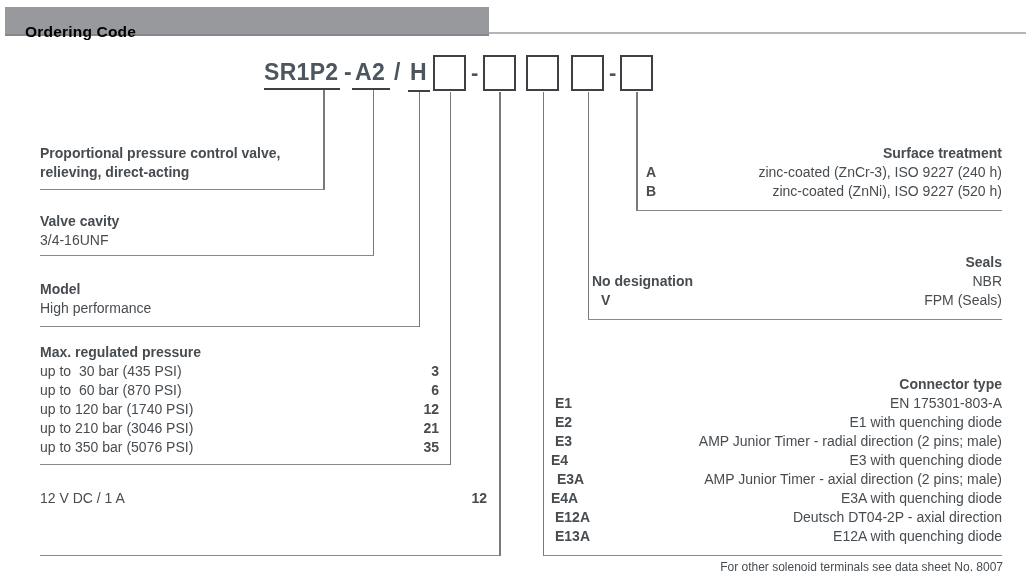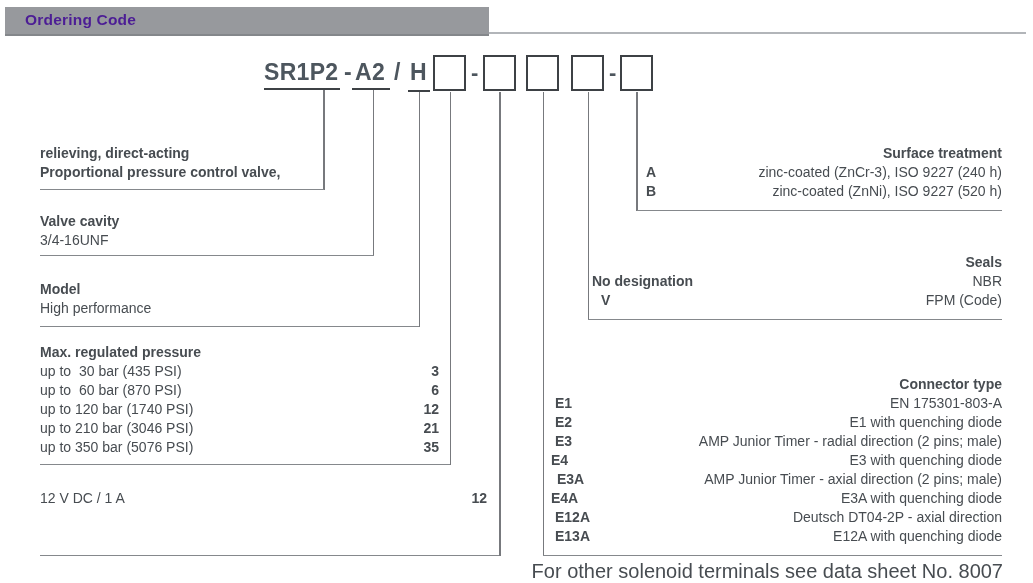--- a/index.html
+++ b/index.html
@@ -8,41 +8,41 @@
     font-family:"Liberation Sans","DejaVu Sans",sans-serif;
     color:#474c51;font-size:14px;
   }
   
   .header-rule{position:absolute;left:5px;top:32px;width:1021px;height:2px;background:#b2b5b9;}
   .header-bar{
     position:absolute;left:5px;top:7px;width:484px;height:27px;background:#97999d;
     border-bottom:2px solid #84878b;box-sizing:content-box;
   }
   .header-title{
-    position:absolute;left:20px;top:4px;color:#4c1d95;font-weight:bold;font-size:15.5px;letter-spacing:.2px;
+    position:absolute;left:20px;top:16px;color:#000000;font-weight:bold;font-size:15.5px;letter-spacing:.2px;
   }
   
   .code-seg{position:absolute;top:59px;font-weight:bold;font-size:23px;color:#4d565e;letter-spacing:.3px;}
   .code-box{position:absolute;top:55px;width:33px;height:36px;border:2px solid #3d4145;background:#ffffff;box-sizing:border-box;}
   .code-dash{position:absolute;top:60px;font-weight:bold;font-size:22px;color:#4d565e;}
   .uline{position:absolute;height:2px;background:#3d4145;}
   .vline{position:absolute;width:1.5px;background:#77797d;}
   
   .lsec{position:absolute;left:40px;border-bottom:1.7px solid #85888c;box-sizing:border-box;}
   .rsec{position:absolute;border-bottom:1.7px solid #85888c;box-sizing:border-box;}
   .sec-title{font-weight:bold;line-height:19px;white-space:pre;}
   .sec-body{line-height:19px;white-space:pre;}
   .lrow{display:flex;justify-content:space-between;line-height:19px;}
   .lrow .lbl{white-space:pre;}
   .lrow .val{font-weight:bold;padding-right:11px;}
   .rtitle{font-weight:bold;text-align:right;line-height:19px;}
   .rrow{display:flex;line-height:19px;}
   .rrow .code{font-weight:bold;white-space:pre;}
   .rrow .desc{margin-left:auto;text-align:center;white-space:pre;}
-  .footer-note{position:absolute;right:30px;top:560px;font-size:20px;color:#474c51;}
+  .footer-note{position:absolute;right:30px;top:560px;font-size:12px;color:#474c51;}
 </style>
 </head>
 <body>
 
 <div class="page">
 
   <div class="header-rule"></div>
   <div class="header-bar">
     <span class="header-title">Ordering Code</span>
   </div>
@@ -68,22 +68,22 @@
   <div class="vline" style="left:323px;top:90px;height:100px"></div>
   <div class="vline" style="left:372.5px;top:90px;height:166px"></div>
   <div class="vline" style="left:418.5px;top:92px;height:235px"></div>
   <div class="vline" style="left:449.5px;top:92px;height:373px"></div>
   <div class="vline" style="left:499px;top:92px;height:464px"></div>
   <div class="vline" style="left:542.5px;top:92px;height:464px"></div>
   <div class="vline" style="left:587.5px;top:92px;height:228px"></div>
   <div class="vline" style="left:636px;top:92px;height:119px"></div>
 
   <div class="lsec" style="top:144px;width:284px;height:46px">
+    <div class="sec-title">Proportional pressure control valve,</div>
     <div class="sec-title">relieving, direct-acting</div>
-    <div class="sec-title">Proportional pressure control valve,</div>
   </div>
 
   <div class="lsec" style="top:212px;width:334px;height:44px">
     <div class="sec-title">Valve cavity</div>
     <div class="sec-body">3/4-16UNF</div>
   </div>
 
   <div class="lsec" style="top:280px;width:379px;height:47px">
     <div class="sec-title">Model</div>
     <div class="sec-body">High performance</div>
@@ -133,21 +133,21 @@
   </div>
 
   <div class="rsec" style="left:588px;right:31px;top:253px;height:67px">
     <div class="rtitle">Seals</div>
     <div class="rrow">
       <span class="code" style="padding-left:4px">No designation</span>
       <span class="desc">NBR</span>
     </div>
     <div class="rrow">
       <span class="code" style="padding-left:13px">V</span>
-      <span class="desc">FPM (Code)</span>
+      <span class="desc">FPM (Seals)</span>
     </div>
   </div>
 
   <div class="rsec" style="left:543px;right:31px;top:375px;height:181px">
     <div class="rtitle">Connector type</div>
     <div class="rrow">
       <span class="code" style="padding-left:12px">E1</span>
       <span class="desc">EN 175301-803-A</span>
     </div>
     <div class="rrow">

